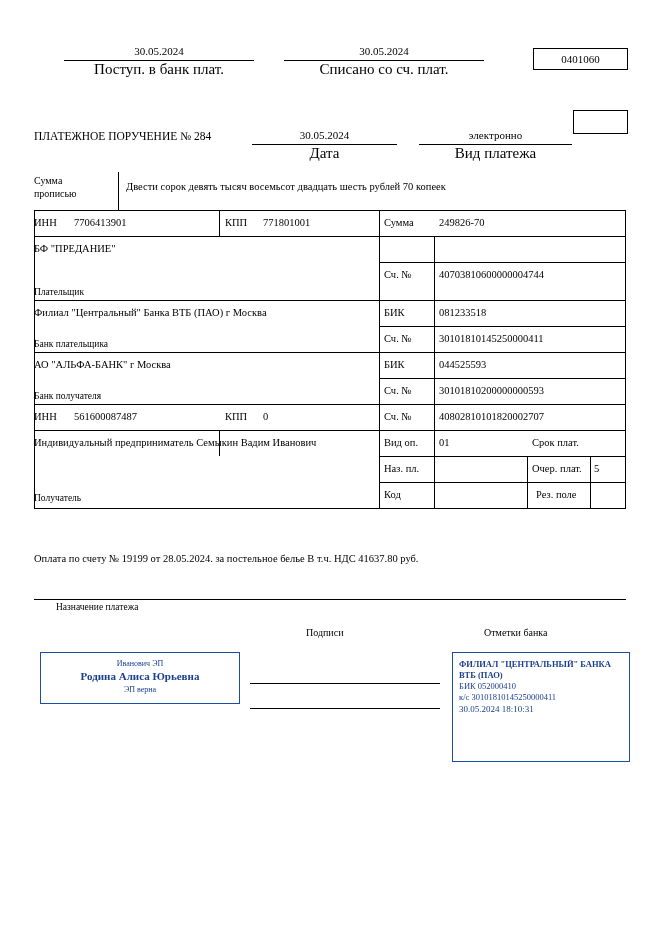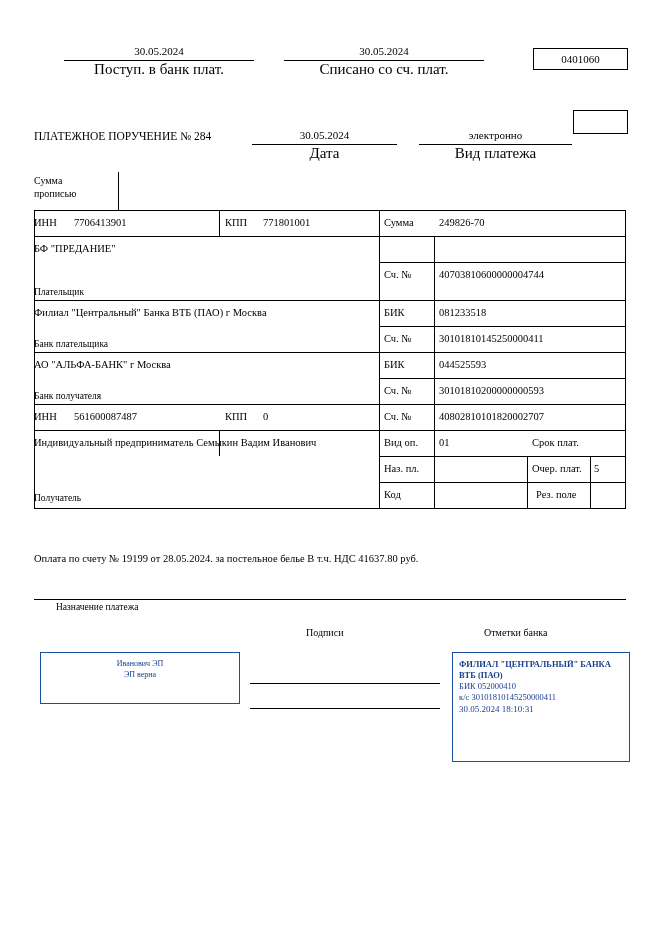--- a/index.html
+++ b/index.html
@@ -288,20 +288,21 @@
     </div>
   </div>
   <div class="emptybox"></div>
 
   <div class="sumwords">
     <div class="lbl">
       <span>Сумма</span><br>
       <span>прописью</span>
     </div>
     <div class="vline"></div>
+    <div class="val">Двести сорок девять тысяч восемьсот двадцать шесть рублей 70 копеек</div>
   </div>
 
   <div class="grid">
 
     <div class="ln-h" style="left:0; top:26px; width:345px;"></div>
     <div class="ln-h" style="left:345px; top:26px; width:247px;"></div>
     <div class="ln-h" style="left:345px; top:52px; width:247px;"></div>
     <div class="ln-h" style="left:0; top:90px; width:592px;"></div>
     <div class="ln-h" style="left:345px; top:116px; width:247px;"></div>
     <div class="ln-h" style="left:0; top:142px; width:592px;"></div>
@@ -385,20 +386,21 @@
     <span class="s2">Отметки банка</span>
   </div>
 
   <div class="siglines">
     <div class="l l1"></div>
     <div class="l l2"></div>
   </div>
 
   <div class="stamp-es">
     <div class="l1">Иванович ЭП</div>
+    <div class="l2">Родина Алиса Юрьевна</div>
     <div class="l3">ЭП верна</div>
   </div>
 
   <div class="stamp-bank">
     <div class="b1">ФИЛИАЛ "ЦЕНТРАЛЬНЫЙ" БАНКА</div>
     <div class="b2">ВТБ (ПАО)</div>
     <div class="b3">БИК 052000410</div>
     <div class="b4">к/с 30101810145250000411</div>
     <div class="b6">30.05.2024 18:10:31</div>
   </div>

